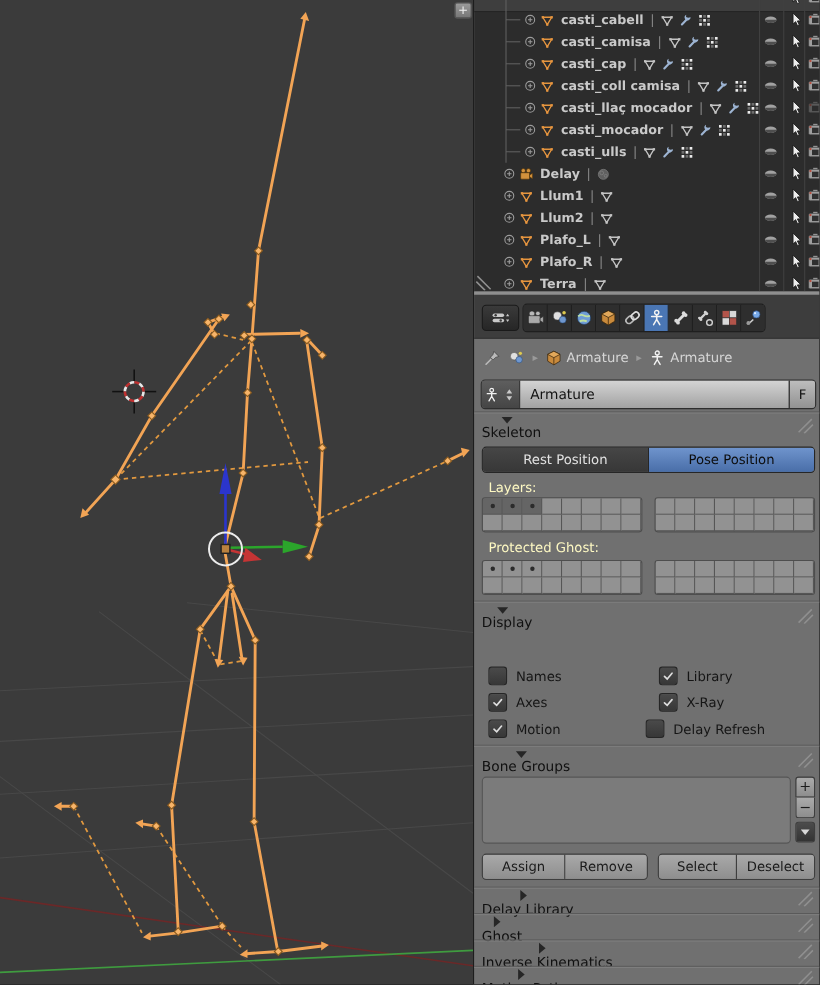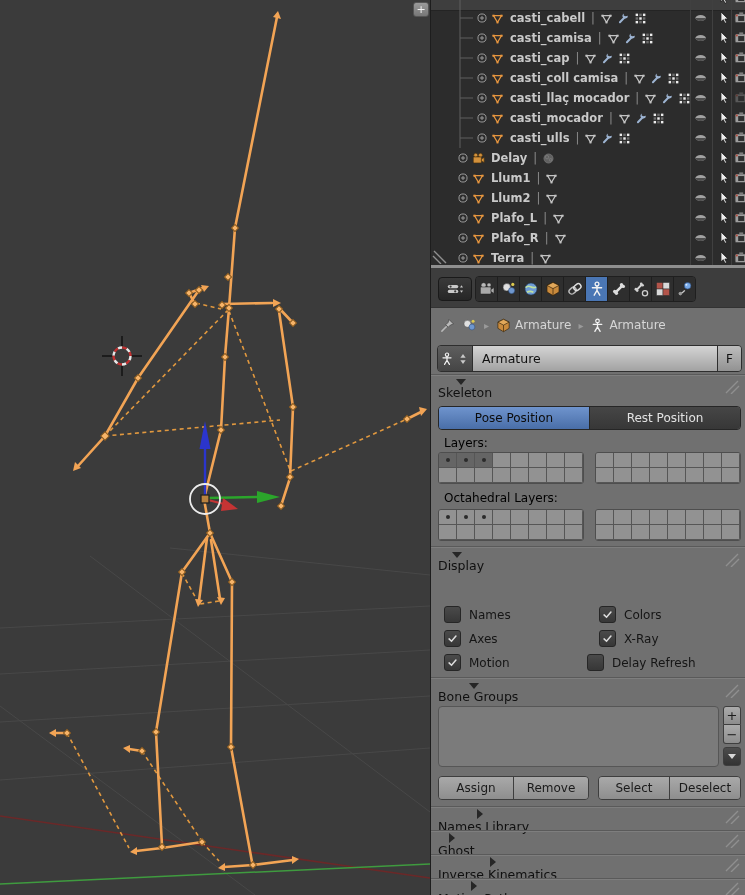--- a/index.html
+++ b/index.html
@@ -54,21 +54,21 @@
   .psep{position:absolute;left:0;width:315px;height:0;border-top:1px solid #5a5a5a;border-bottom:1px solid #7e7e7e;}
   .phead{position:absolute;left:7px;height:20px;display:flex;align-items:center;color:#101010;font-size:12.5px;cursor:pointer;flex-direction:column;}
   .tri-d{width:0;height:0;border-left:5px solid transparent;border-right:5px solid transparent;border-top:6px solid #262626;margin-right:8px;}
   .tri-r{width:0;height:0;border-top:5px solid transparent;border-bottom:5px solid transparent;border-left:6px solid #262626;margin-right:8px;}
   .hatch{position:absolute;width:22px;height:15px;color:#8f8f8f;}
   .seg2{position:absolute;left:7px;top:406px;width:301px;height:22px;display:flex;border:1px solid #262626;border-radius:4px;overflow:hidden;}
   .seg5{position:absolute;left:7px;top:581px;width:301px;height:22px;display:flex;border:1px solid #262626;border-radius:4px;overflow:hidden;}
   .segbtn{flex:1;display:flex;align-items:center;justify-content:center;font-size:12px;color:#e2e2e2;background:linear-gradient(#464646,#373737);border-right:1px solid #262626;cursor:pointer;}
   .segbtn:last-child{border-right:none;}
   .segbtn.blue{background:linear-gradient(#6f94cd,#496ea8);color:#0c0c0c;}
-  .plabel{position:absolute;left:13px;color:#000000;font-size:12px;}
+  .plabel{position:absolute;left:13px;color:#fef9c3;font-size:12px;}
   .lgrid{position:absolute;display:grid;grid-template-columns:repeat(8,1fr);grid-template-rows:15px 15px;width:144px;border:1px solid #4e4e4e;border-radius:3px;overflow:hidden;}
   .lcell{background:#929292;border-right:1px solid #565656;border-bottom:1px solid #565656;position:relative;cursor:pointer;}
   .lcell.on{background:#656565;}
   .lcell .dot{position:absolute;left:50%;top:50%;width:4px;height:4px;margin:-2px 0 0 -2px;border-radius:50%;background:#2b2b2b;}
   .ckrow{position:absolute;display:flex;align-items:center;gap:8px;color:#151515;font-size:12px;cursor:pointer;}
   .ckbox{width:15px;height:15px;background:linear-gradient(#4a4a4a,#373737);border:1px solid #262626;border-radius:3px;display:flex;align-items:center;justify-content:center;}
   .ckbox svg{width:11px;height:11px;visibility:hidden;}
   .ckbox.checked svg{visibility:visible;}
   .bg-list{position:absolute;left:7px;top:706px;width:279px;height:59px;background:#7b7b7b;border:1px solid #565656;border-radius:4px;}
   .bg-side{position:absolute;left:292px;top:706px;width:18px;}
@@ -801,22 +801,22 @@
     <div class="psep" style="top:374px"></div>
     <div class="phead" style="top:379px">
       <span class="tri-d"></span>
       <span>Skeleton</span>
     </div>
     <svg class="hatch" style="left:287px;top:379px">
         <use href="#i-hatch"></use>
       </svg>
 
     <div class="seg2">
+      <div class="segbtn">Rest Position</div>
       <div class="segbtn blue">Pose Position</div>
-      <div class="segbtn">Rest Position</div>
     </div>
 
     <span class="plabel" style="top:436px">Layers:</span>
     <div class="lgrid" style="left:7px;top:452px" id="g-layers-l">
         <div class="lcell on">
           <span class="dot"></span>
         </div>
         <div class="lcell on">
           <span class="dot"></span>
         </div>
@@ -849,21 +849,21 @@
         <div class="lcell"></div>
         <div class="lcell"></div>
         <div class="lcell"></div>
         <div class="lcell"></div>
         <div class="lcell"></div>
         <div class="lcell"></div>
         <div class="lcell"></div>
         <div class="lcell"></div>
       </div>
 
-    <span class="plabel" style="top:491px">Octahedral Layers:</span>
+    <span class="plabel" style="top:491px">Protected Ghost:</span>
     <div class="lgrid" style="left:7px;top:509px" id="g-prot-l">
         <div class="lcell">
           <span class="dot"></span>
         </div>
         <div class="lcell">
           <span class="dot"></span>
         </div>
         <div class="lcell">
           <span class="dot"></span>
         </div>
@@ -933,21 +933,21 @@
           </svg>
         </span>
       <span>Motion</span>
     </div>
     <div class="ckrow" style="left:168px;top:606px">
       <span class="ckbox checked">
           <svg>
             <use href="#i-check"></use>
           </svg>
         </span>
-      <span>Colors</span>
+      <span>Library</span>
     </div>
     <div class="ckrow" style="left:168px;top:630px">
       <span class="ckbox checked">
           <svg>
             <use href="#i-check"></use>
           </svg>
         </span>
       <span>X-Ray</span>
     </div>
     <div class="ckrow" style="left:156px;top:654px">
@@ -981,21 +981,21 @@
       <div class="gbtn">Remove</div>
     </div>
     <div class="btngrp" style="left:167px;width:141px">
       <div class="gbtn">Select</div>
       <div class="gbtn">Deselect</div>
     </div>
 
     <div class="psep" style="top:806px"></div>
     <div class="phead" style="top:809px">
       <span class="tri-r"></span>
-      <span>Names Library</span>
+      <span>Delay Library</span>
     </div>
     <svg class="hatch" style="left:287px;top:809px">
         <use href="#i-hatch"></use>
       </svg>
 
     <div class="psep" style="top:830px"></div>
     <div class="phead" style="top:833px">
       <span class="tri-r"></span>
       <span>Ghost</span>
     </div>

